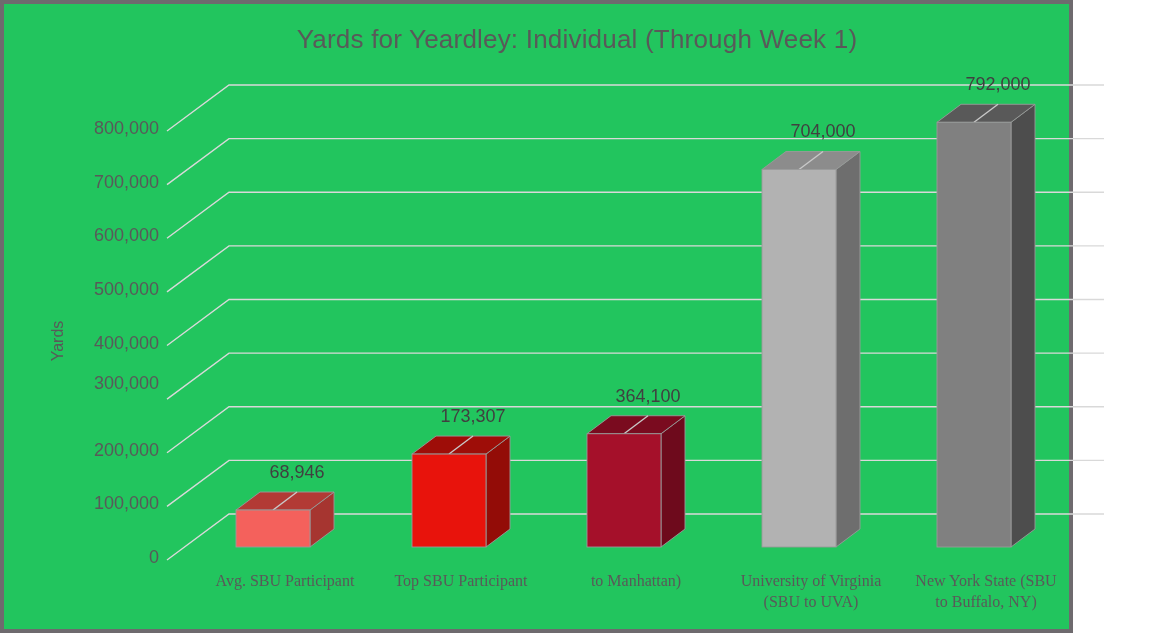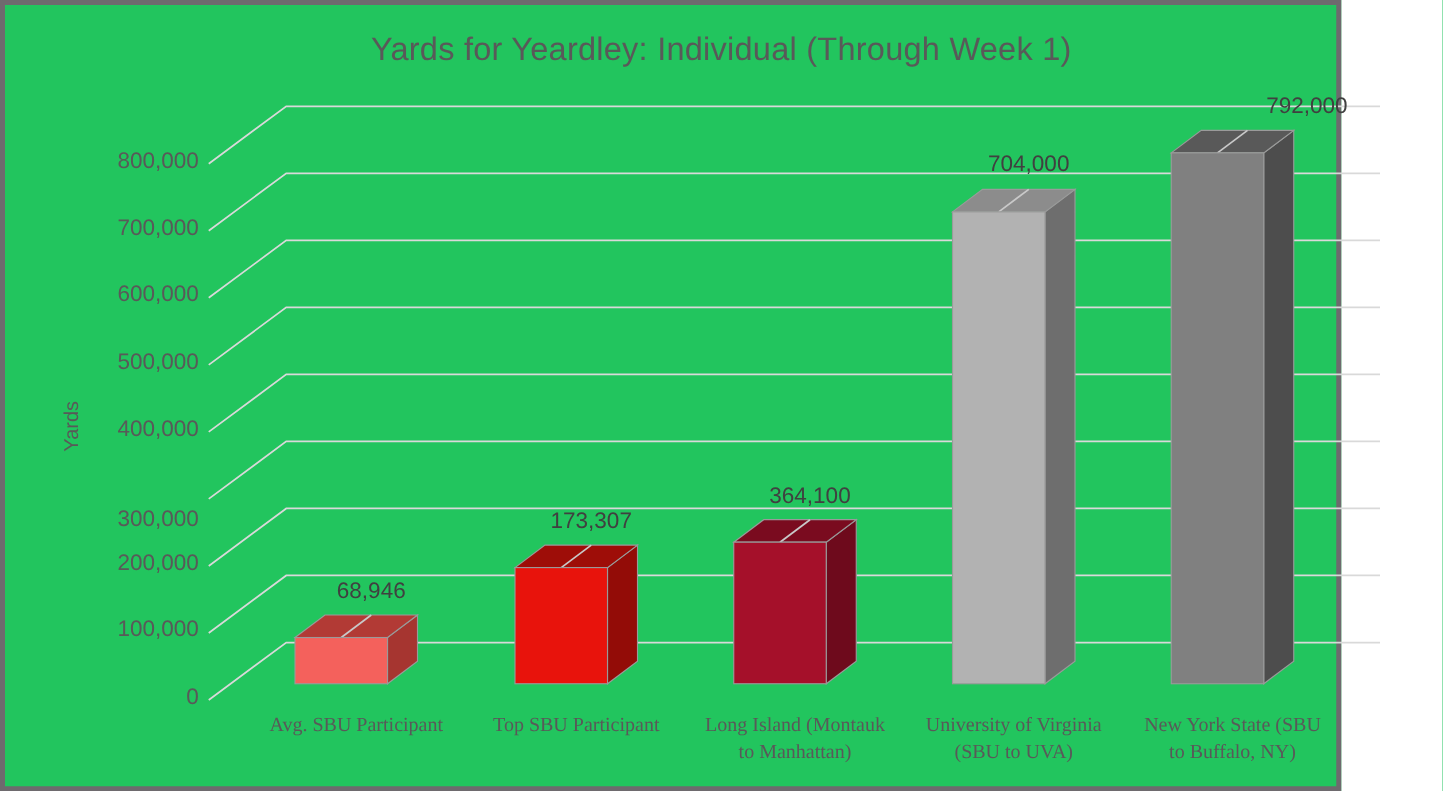--- a/index.html
+++ b/index.html
@@ -71,21 +71,21 @@
 
     <div class="chart-title">Yards for Yeardley: Individual (Through Week 1)</div>
     <div class="axis-title">Yards</div>
 
     <div id="yticks">
         <div class="ytick" style="top: 114px; left: 35px;">800,000</div>
         <div class="ytick" style="top: 167.625px; left: 35px;">700,000</div>
         <div class="ytick" style="top: 221.25px; left: 35px;">600,000</div>
         <div class="ytick" style="top: 274.875px; left: 35px;">500,000</div>
         <div class="ytick" style="top: 328.5px; left: 35px;">400,000</div>
-        <div class="ytick" style="top: 401px; left: 35px; text-align: right;">300,000</div>
+        <div class="ytick" style="top: 369px; left: 35px; text-align: right;">300,000</div>
         <div class="ytick" style="top: 435.75px; left: 35px;">200,000</div>
         <div class="ytick" style="top: 489.375px; left: 35px;">100,000</div>
         <div class="ytick" style="top: 543px; left: 35px;">0</div>
       </div>
 
     <svg id="plot" width="1146" height="625">
         <path d="M 163 126.99999999999994 L 225 80.99999999999994 L 1100 80.99999999999994" fill="none" stroke="#d9d9d9" stroke-width="1.4"></path>
         <path d="M 163 180.62499999999994 L 225 134.62499999999994 L 1100 134.62499999999994" fill="none" stroke="#d9d9d9" stroke-width="1.4"></path>
         <path d="M 163 234.24999999999994 L 225 188.24999999999994 L 1100 188.24999999999994" fill="none" stroke="#d9d9d9" stroke-width="1.4"></path>
         <path d="M 163 287.875 L 225 241.875 L 1100 241.875" fill="none" stroke="#d9d9d9" stroke-width="1.4"></path>
@@ -127,35 +127,34 @@
       </svg>
 
     <div id="xlabels">
         <div class="xlabel" style="left: 181px; top: 566px; width: 200px;">
           <div>Avg. SBU Participant</div>
         </div>
         <div class="xlabel" style="left: 357px; top: 566px; width: 200px; text-align: center;">
           <div>Top SBU Participant</div>
         </div>
         <div class="xlabel" style="left: 532px; top: 566px; width: 200px;">
-          <div>Long Island (Montauk</div>
           <div>to Manhattan)</div>
         </div>
         <div class="xlabel" style="left: 707px; top: 566px; width: 200px;">
           <div>University of Virginia</div>
           <div>(SBU to UVA)</div>
         </div>
         <div class="xlabel" style="left: 882px; top: 566px; width: 200px;">
           <div>New York State (SBU</div>
           <div>to Buffalo, NY)</div>
         </div>
       </div>
 
     <div id="dlabels">
         <div class="dlabel" style="left: 213px; top: 458.028px; width: 160px;">68,946</div>
         <div class="dlabel" style="left: 389px; top: 402.064px; width: 160px;">173,307</div>
         <div class="dlabel" style="left: 564px; top: 381.744px; width: 160px;">364,100</div>
         <div class="dlabel" style="left: 739px; top: 117.48px; width: 160px;">704,000</div>
-        <div class="dlabel" style="left: 914px; top: 70.29px; width: 160px; text-align: right;">792,000</div>
+        <div class="dlabel" style="left: 914px; top: 70.29px; width: 160px;">792,000</div>
       </div>
 
   </div>
 </div>
 
 </body></html>

